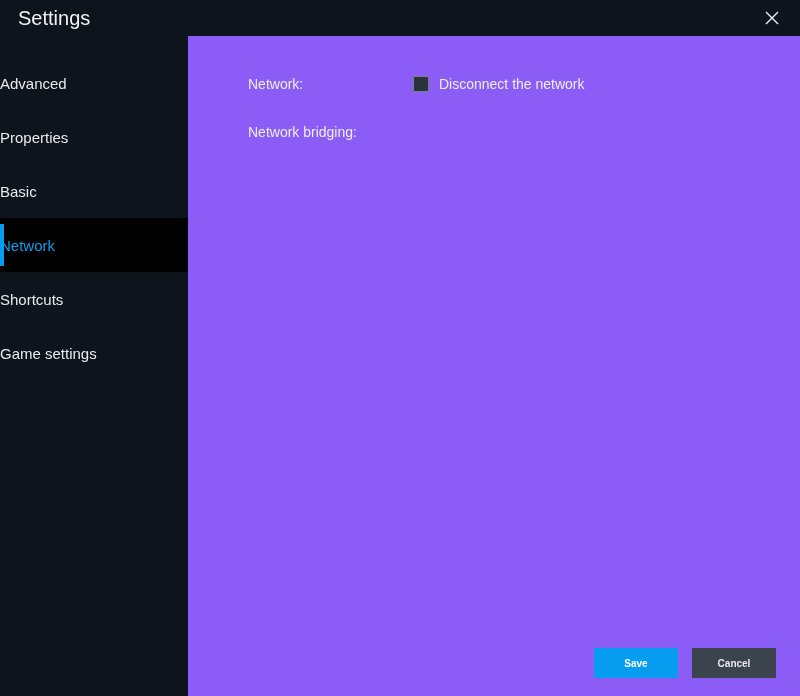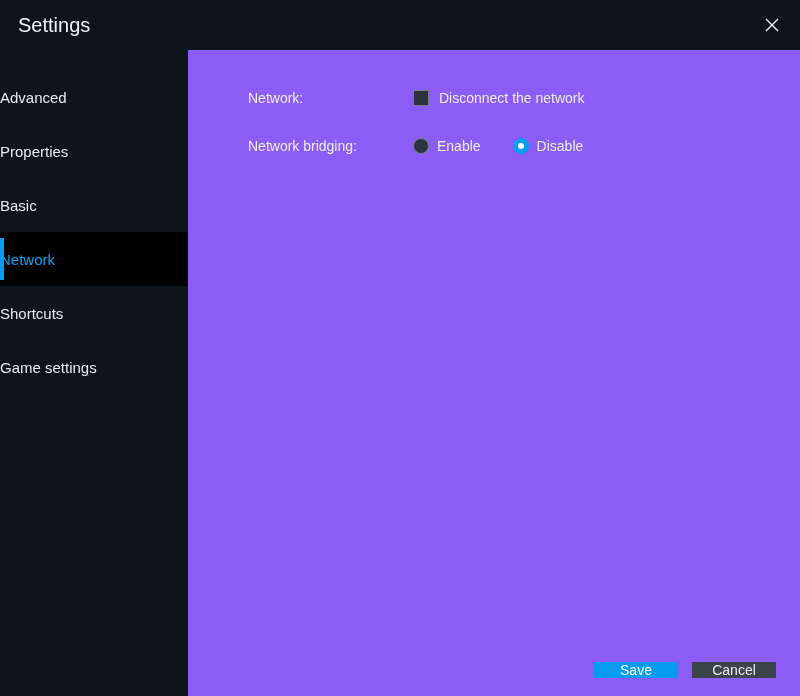--- a/index.html
+++ b/index.html
@@ -16,21 +16,21 @@
     }
     .window {
       width: 800px;
       height: 696px;
       background: #1f2833;
       display: flex;
       flex-direction: column;
       position: relative;
     }
     .titlebar {
-      height: 50px;
+      height: 36px;
       background: #0e141c;
       display: flex;
       align-items: center;
       justify-content: space-between;
       padding: 0 18px;
     }
     .titlebar-title {
       color: #f0f2f4;
       font-size: 20px;
       font-weight: 400;
@@ -147,28 +147,29 @@
     }
     .button-bar {
       position: absolute;
       bottom: 18px;
       right: 24px;
       display: flex;
       gap: 14px;
     }
     .btn {
       width: 84px;
-      height: 16px;
+      height: 30px;
       display: flex;
       align-items: center;
       justify-content: center;
-      font-size: 14px;
+      font-size: 10px;
       cursor: pointer;
       border: none;
       font-family: inherit;
+      font-weight: bold;
     }
     .btn-primary {
       background: #069cf0;
       color: #ffffff;
     }
     .btn-secondary {
       background: #3b434d;
       color: #e8eaee;
     }
     .watermark {
@@ -228,30 +229,20 @@
     <div class="content">
 
       <div class="form-row">
         <div class="form-label">Network:</div>
         <div class="checkbox"></div>
         <div class="checkbox-label">Disconnect the network</div>
       </div>
 
       <div class="form-row">
         <div class="form-label">Network bridging:</div>
-        <div class="radio-group">
-          <div class="radio-option">
-            <div class="radio"></div>
-            <div class="radio-label">Enable</div>
-          </div>
-          <div class="radio-option">
-            <div class="radio checked"></div>
-            <div class="radio-label">Disable</div>
-          </div>
-        </div>
       </div>
 
       <div class="button-bar">
         <button class="btn btn-primary">Save</button>
         <button class="btn btn-secondary">Cancel</button>
       </div>
 
     </div>
   </div>
 

